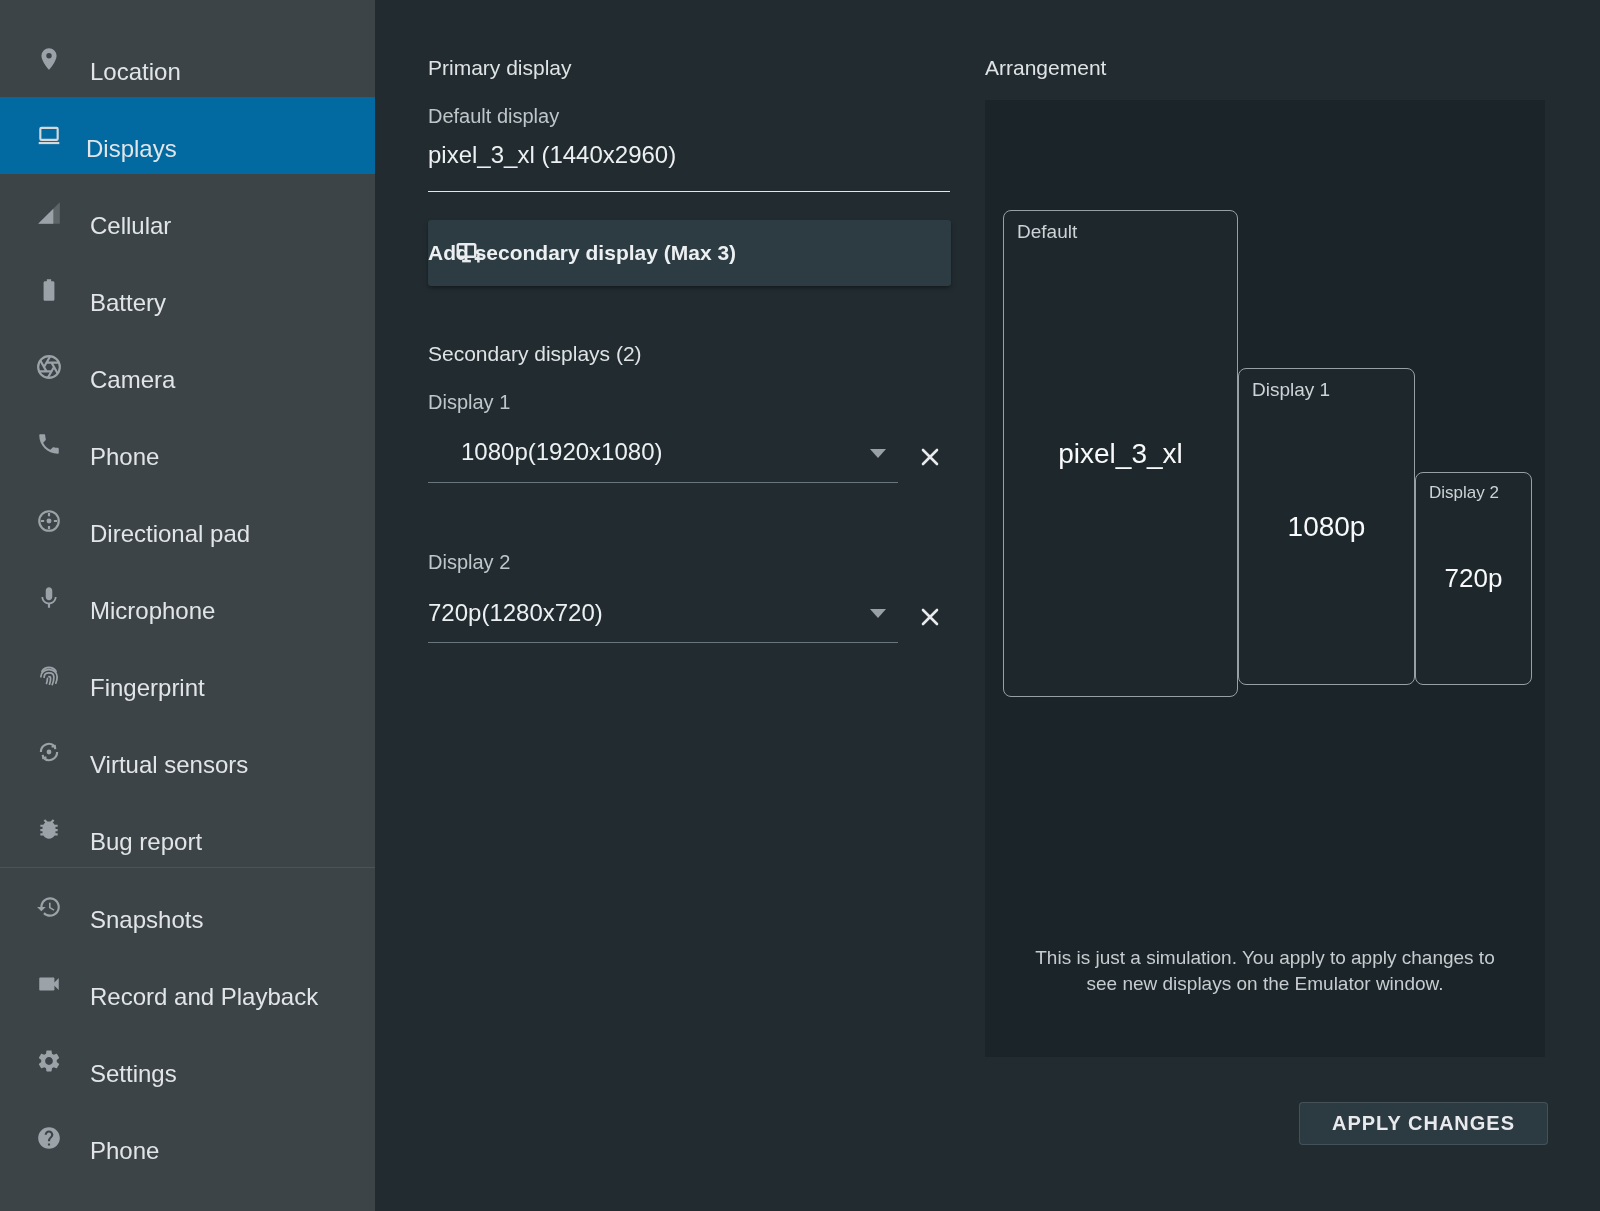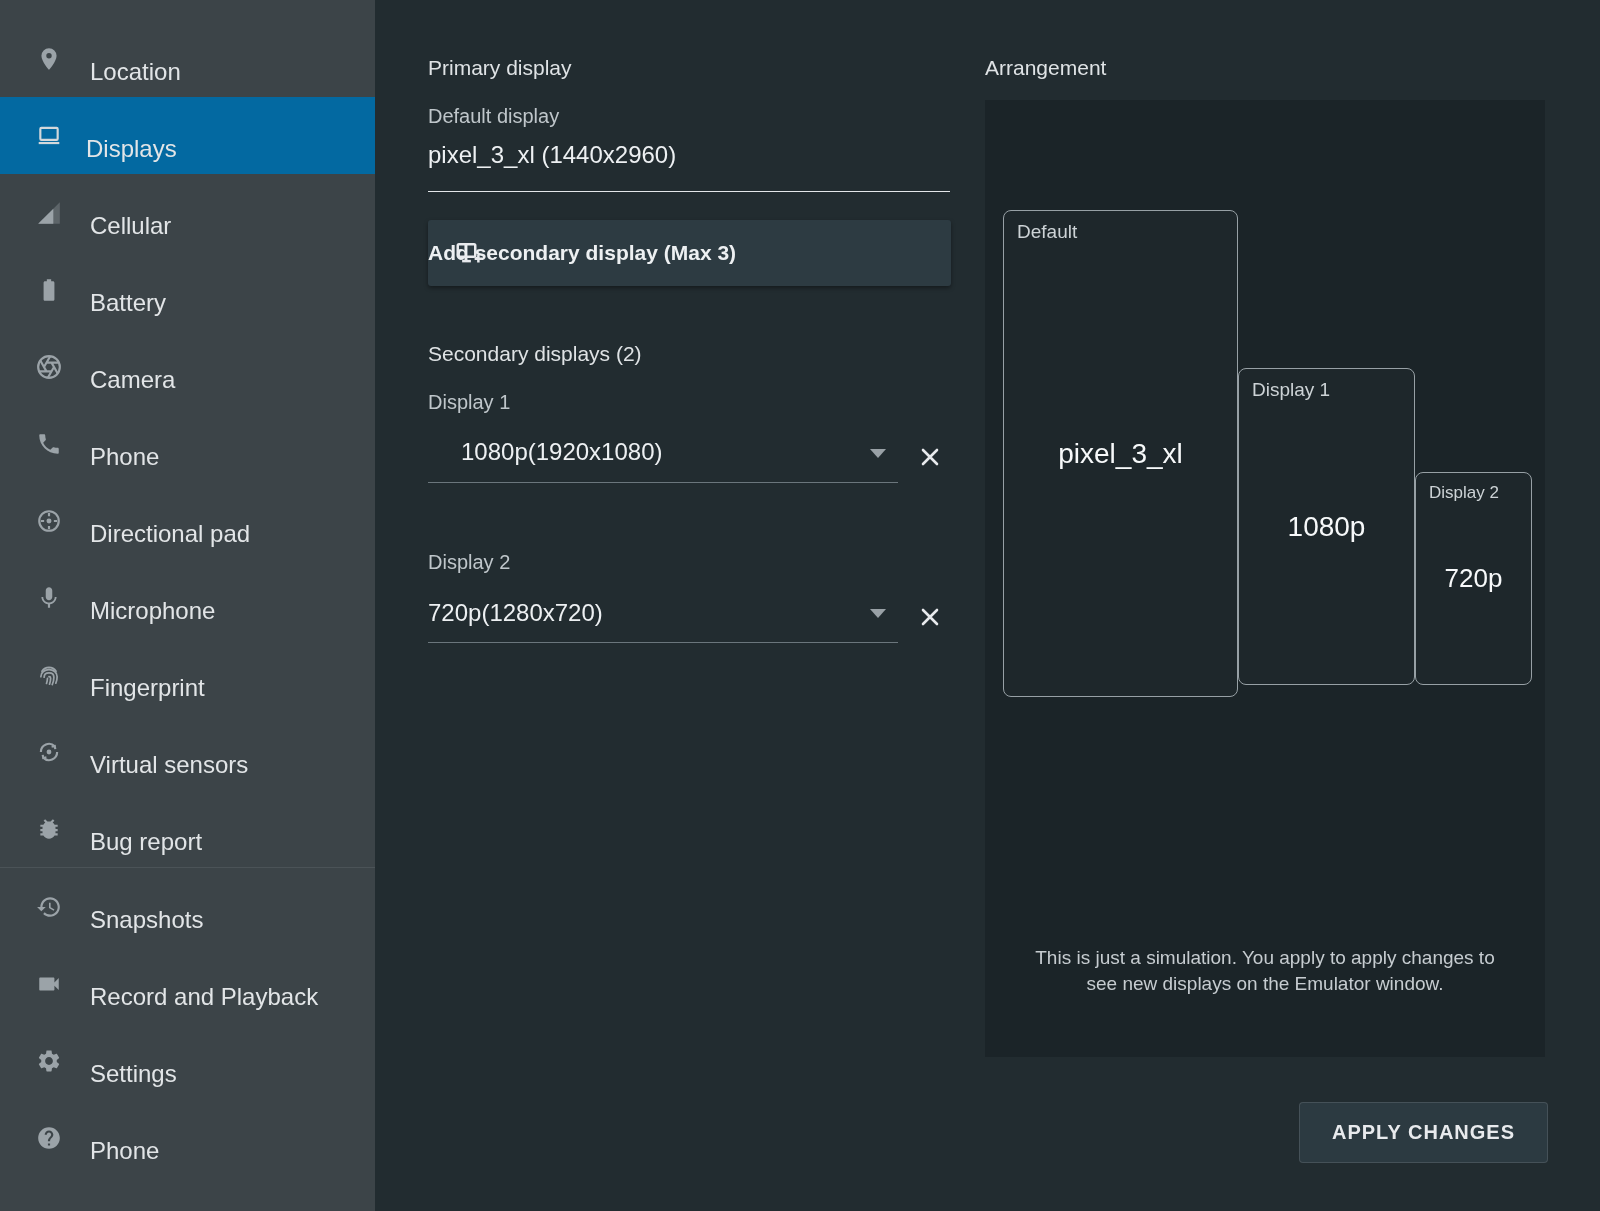--- a/index.html
+++ b/index.html
@@ -88,21 +88,21 @@
   #box-d2 .box-label { font-size:17px; }
   #box-d2 .box-value { font-size:26px; }
 
   .arr-note {
     position:absolute; left:45px; top:845px; width:470px;
     font-size:19px; line-height:1.35; color:#C6CCD0; text-align:center;
   }
 
   
   .apply-btn {
-    position:absolute; left:1299px; top:1102px; width:249px; height:61px;
+    position:absolute; left:1299px; top:1102px; width:249px; height:43px;
     background:#2C3A41; border:1px solid rgba(255,255,255,.12); border-radius:4px;
     color:#E8EAED; font-weight:bold; font-size:20px; letter-spacing:1px;
     font-family:inherit; cursor:pointer;
   }
 </style>
 </head>
 <body>
 
 <div id="app">
 

